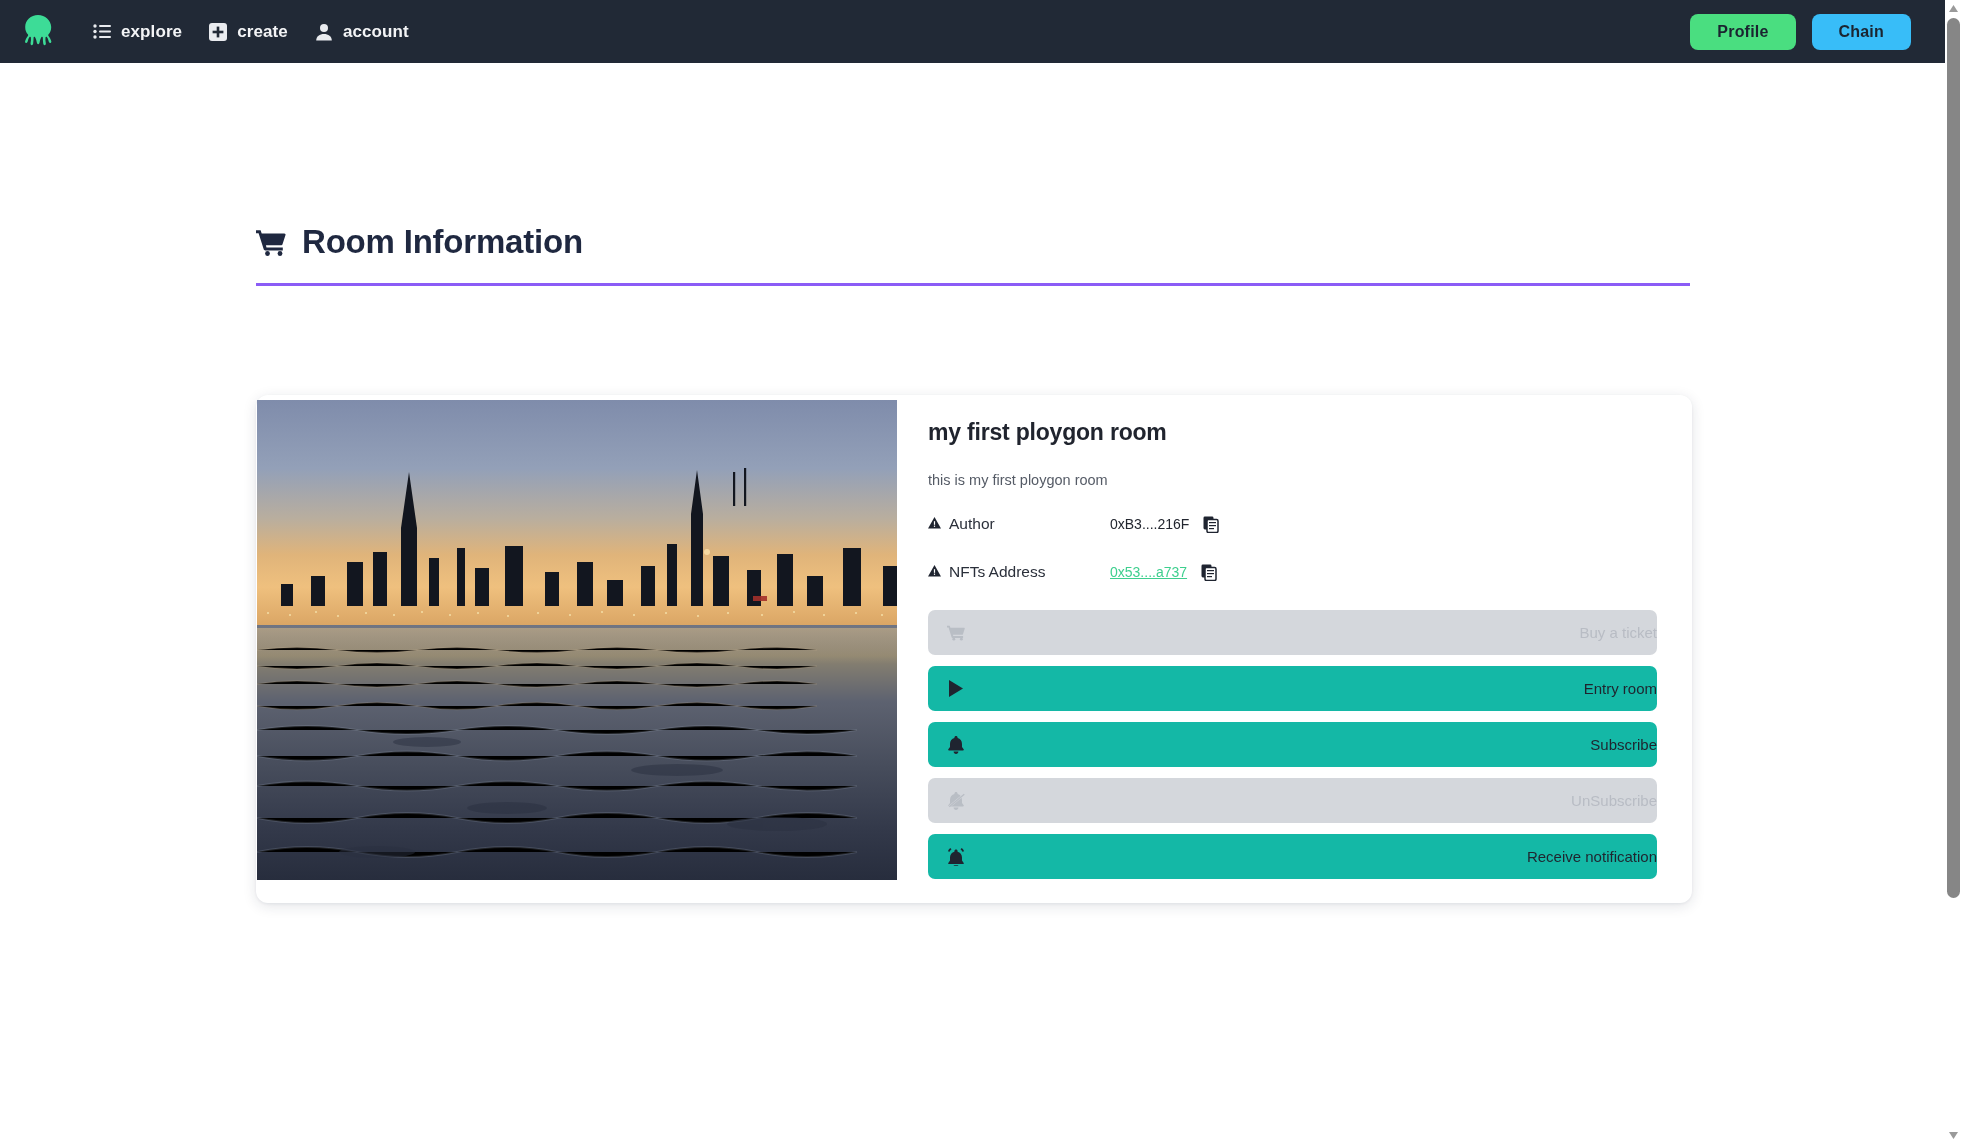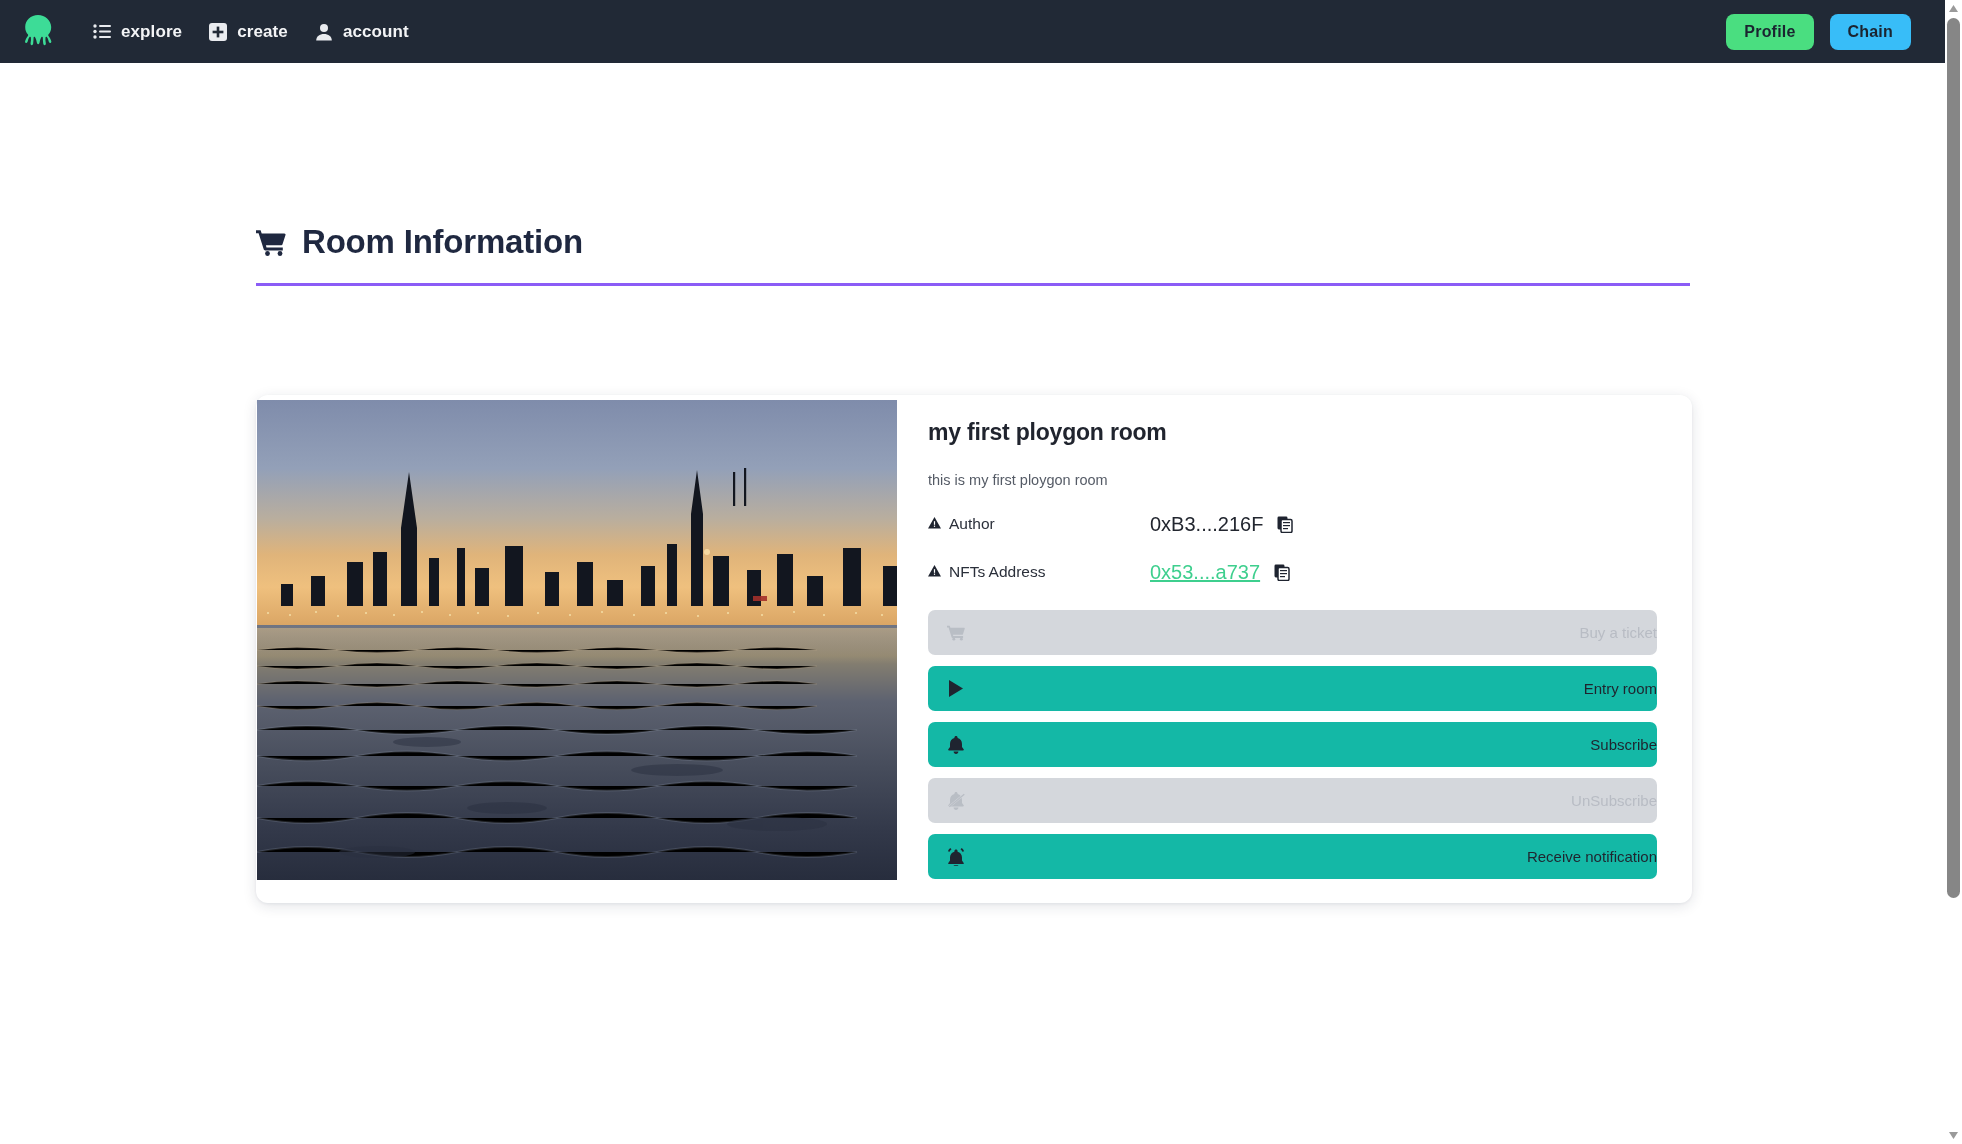--- a/index.html
+++ b/index.html
@@ -62,21 +62,21 @@
     align-items: center;
     gap: 16px;
     padding-right: 12px;
   }
 
   .pill {
     border: none;
     border-radius: 8px;
     font-size: 16px;
     font-weight: 700;
-    padding: 9px 18px;
+    padding: 9px 27px;
     cursor: pointer;
     font-family: "Liberation Sans", sans-serif;
     color: #1b2430;
     letter-spacing: .2px;
   }
   .pill.profile { background: #4ade80; }
   .pill.chain   { background: #38bdf8; text-align: center; }
 
   
   .page {
@@ -165,24 +165,23 @@
   .meta-label {
     display: flex;
     align-items: center;
     gap: 8px;
     width: 182px;
     font-size: 15.5px;
     color: #2a2f3a;
     flex: none;
   }
   .meta-value {
-    font-size: 20px;
+    font-size: 14px;
     color: #22262f;
     min-width: 0;
-    margin-left: 40px;
   }
   .meta-value.link {
     color: #3ecf8e;
     text-decoration: underline;
     cursor: pointer;
   }
   .copy-btn {
     margin-left: 14px;
     display: inline-flex;
     align-items: center;

